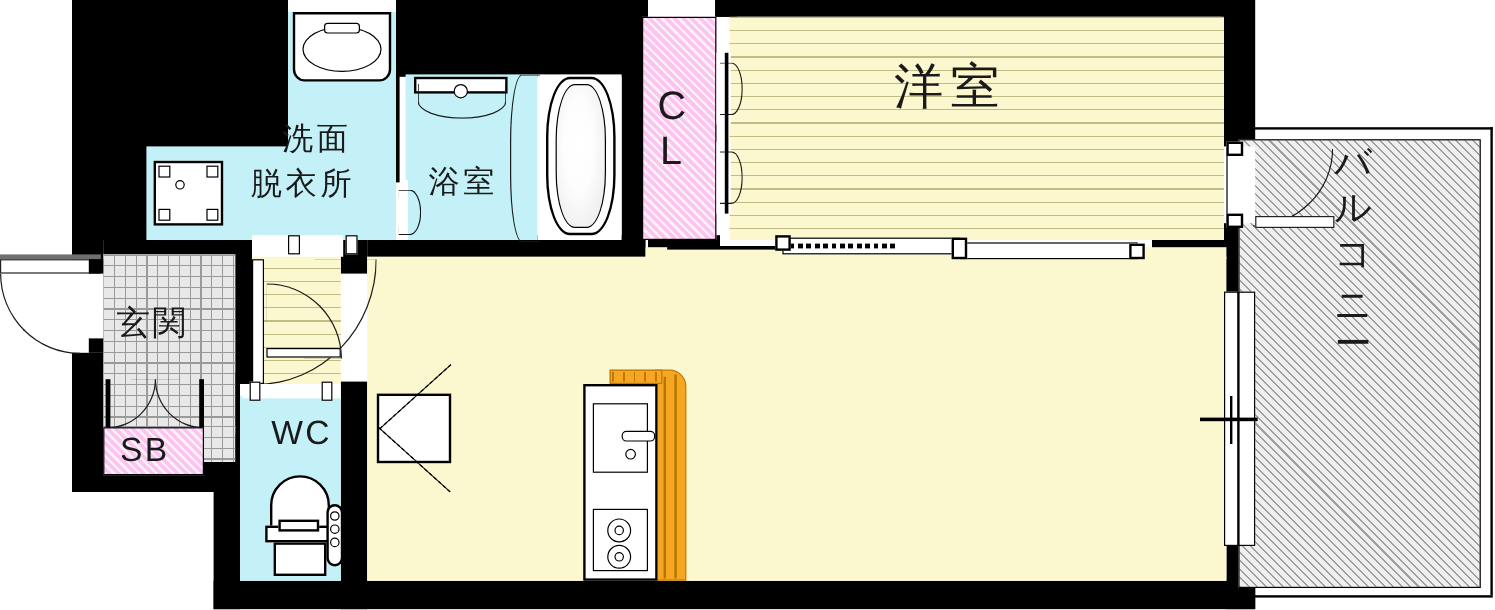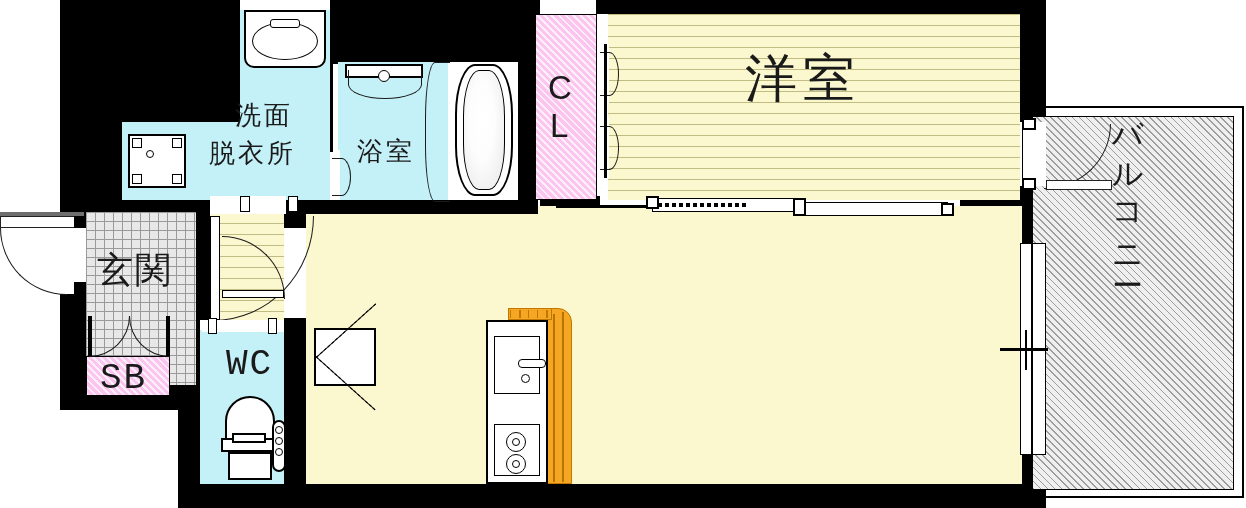--- a/index.html
+++ b/index.html
@@ -50,24 +50,24 @@
   
   .fx{position:absolute;background:#ffffff;border:2px solid #000;box-sizing:border-box;}
   .fx-thin{position:absolute;background:#ffffff;border:1.5px solid #000;box-sizing:border-box;}
   .swing{position:absolute;border:1.4px solid #1a1a1a;background:transparent;}
 
   
   .sw-br{border-width:0 1.4px 1.4px 0;border-radius:0 0 100% 0;}
   .sw-bl{border-width:0 0 1.4px 1.4px;border-radius:0 0 0 100%;}
   .sw-tr{border-width:1.4px 1.4px 0 0;border-radius:0 100% 0 0;}
 
-  .t-room{font-size:52px;letter-spacing:6px;}
+  .t-room{font-size:41px;letter-spacing:6px;}
   .t-area{font-size:37px;letter-spacing:1px;}
   .t-sm{font-size:26px;letter-spacing:3px;}
-  .t-md{font-size:36px;letter-spacing:2px;font-family:Liberation Mono, monospace;}
+  .t-md{font-size:28px;letter-spacing:2px;}
   .t-cl{font-size:33px;line-height:.95;letter-spacing:0;}
   .vtext{writing-mode:vertical-rl;text-orientation:upright;font-size:31px;letter-spacing:7px;}
 </style>
 </head>
 <body>
 
 <div id="plan">
 
   <div class="blk" style="left:60px;top:0;width:180px;height:200px;"></div>
   <div class="blk" style="left:330px;top:0;width:200px;height:64px;"></div>

